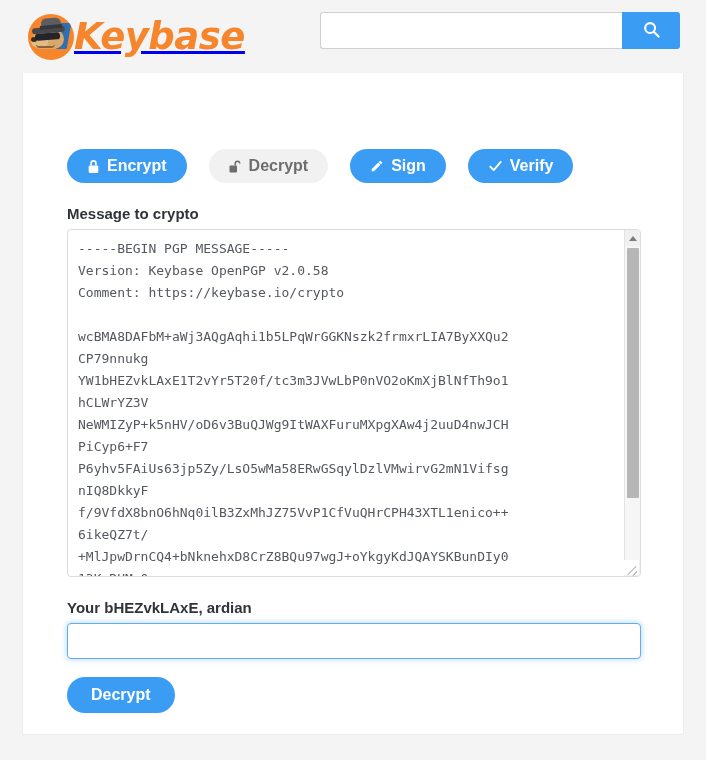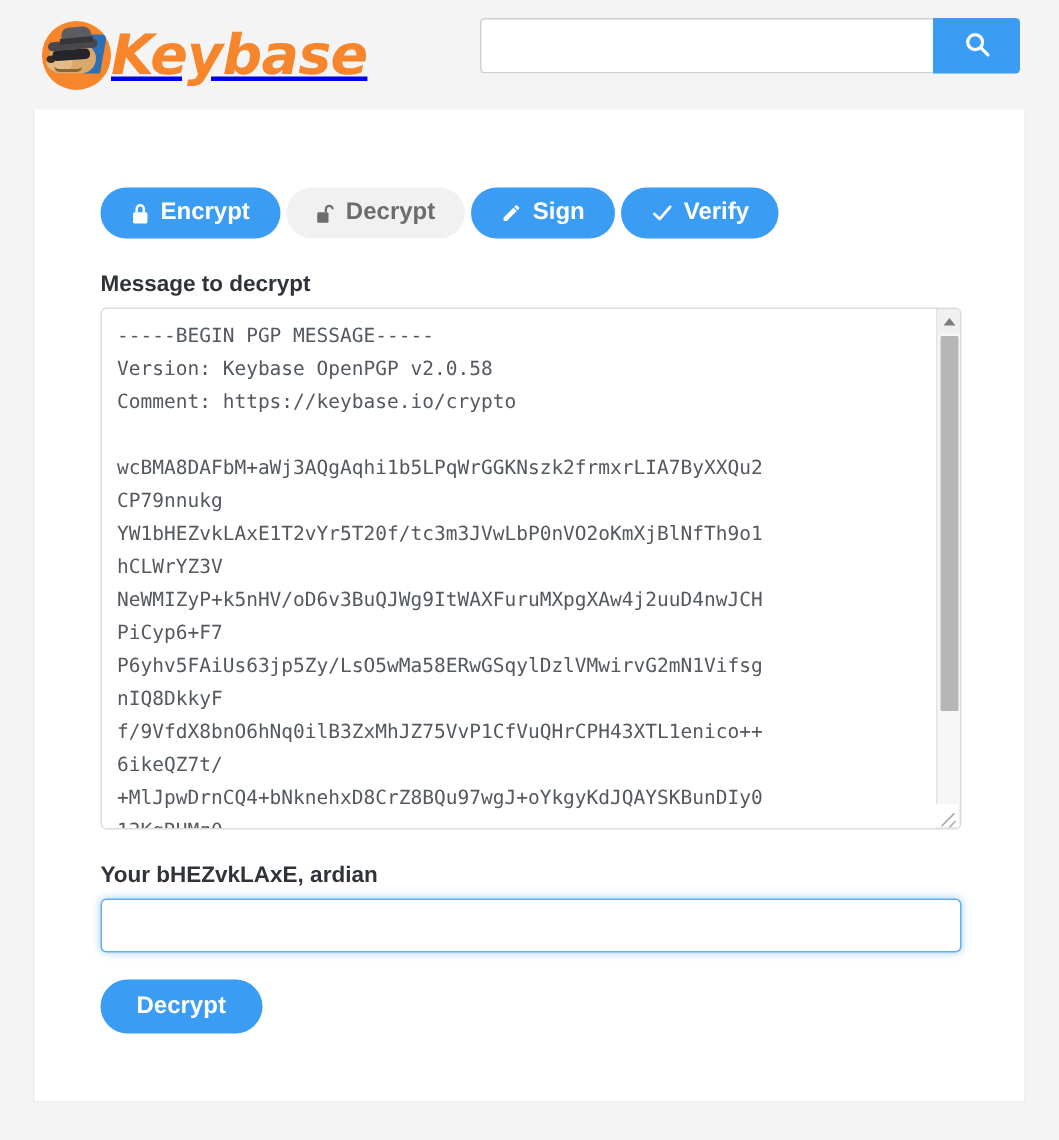--- a/index.html
+++ b/index.html
@@ -154,21 +154,22 @@
     height: 662px;
     background: #ffffff;
     border: 1px solid #ececec;
     border-top: none;
   }
   .card-inner { padding: 52px 44px 0 44px; }
 
   
   .mode-row {
     display: flex;
-    gap: 4px;
+    gap: 22px;
+    margin-top: 24px;
   }
   .pill {
     border: none;
     border-radius: 40px;
     height: 34px;
     padding: 0 20px;
     font-size: 16px;
     font-weight: bold;
     font-family: "Liberation Sans", sans-serif;
     color: #ffffff;
@@ -366,21 +367,21 @@
         <span>
           <svg width="15" height="14" viewBox="0 0 24 24" fill="none" stroke="#ffffff" stroke-width="3.2" stroke-linecap="round" stroke-linejoin="round">
             <polyline points="3,13 9,19 21,5"></polyline>
           </svg>
         </span>
         <span>Verify</span>
       </button>
     </div>
 
     
-    <div class="field-label">Message to decrypt</div>
+    <div class="field-label">Message to crypto</div>
 
     <div class="ta-shell">
       <div class="ta-body">-----BEGIN PGP MESSAGE-----
 Version: Keybase OpenPGP v2.0.58
 Comment: https://keybase.io/crypto
 
 wcBMA8DAFbM+aWj3AQgAqhi1b5LPqWrGGKNszk2frmxrLIA7ByXXQu2
 CP79nnukg
 YW1bHEZvkLAxE1T2vYr5T20f/tc3m3JVwLbP0nVO2oKmXjBlNfTh9o1
 hCLWrYZ3V

